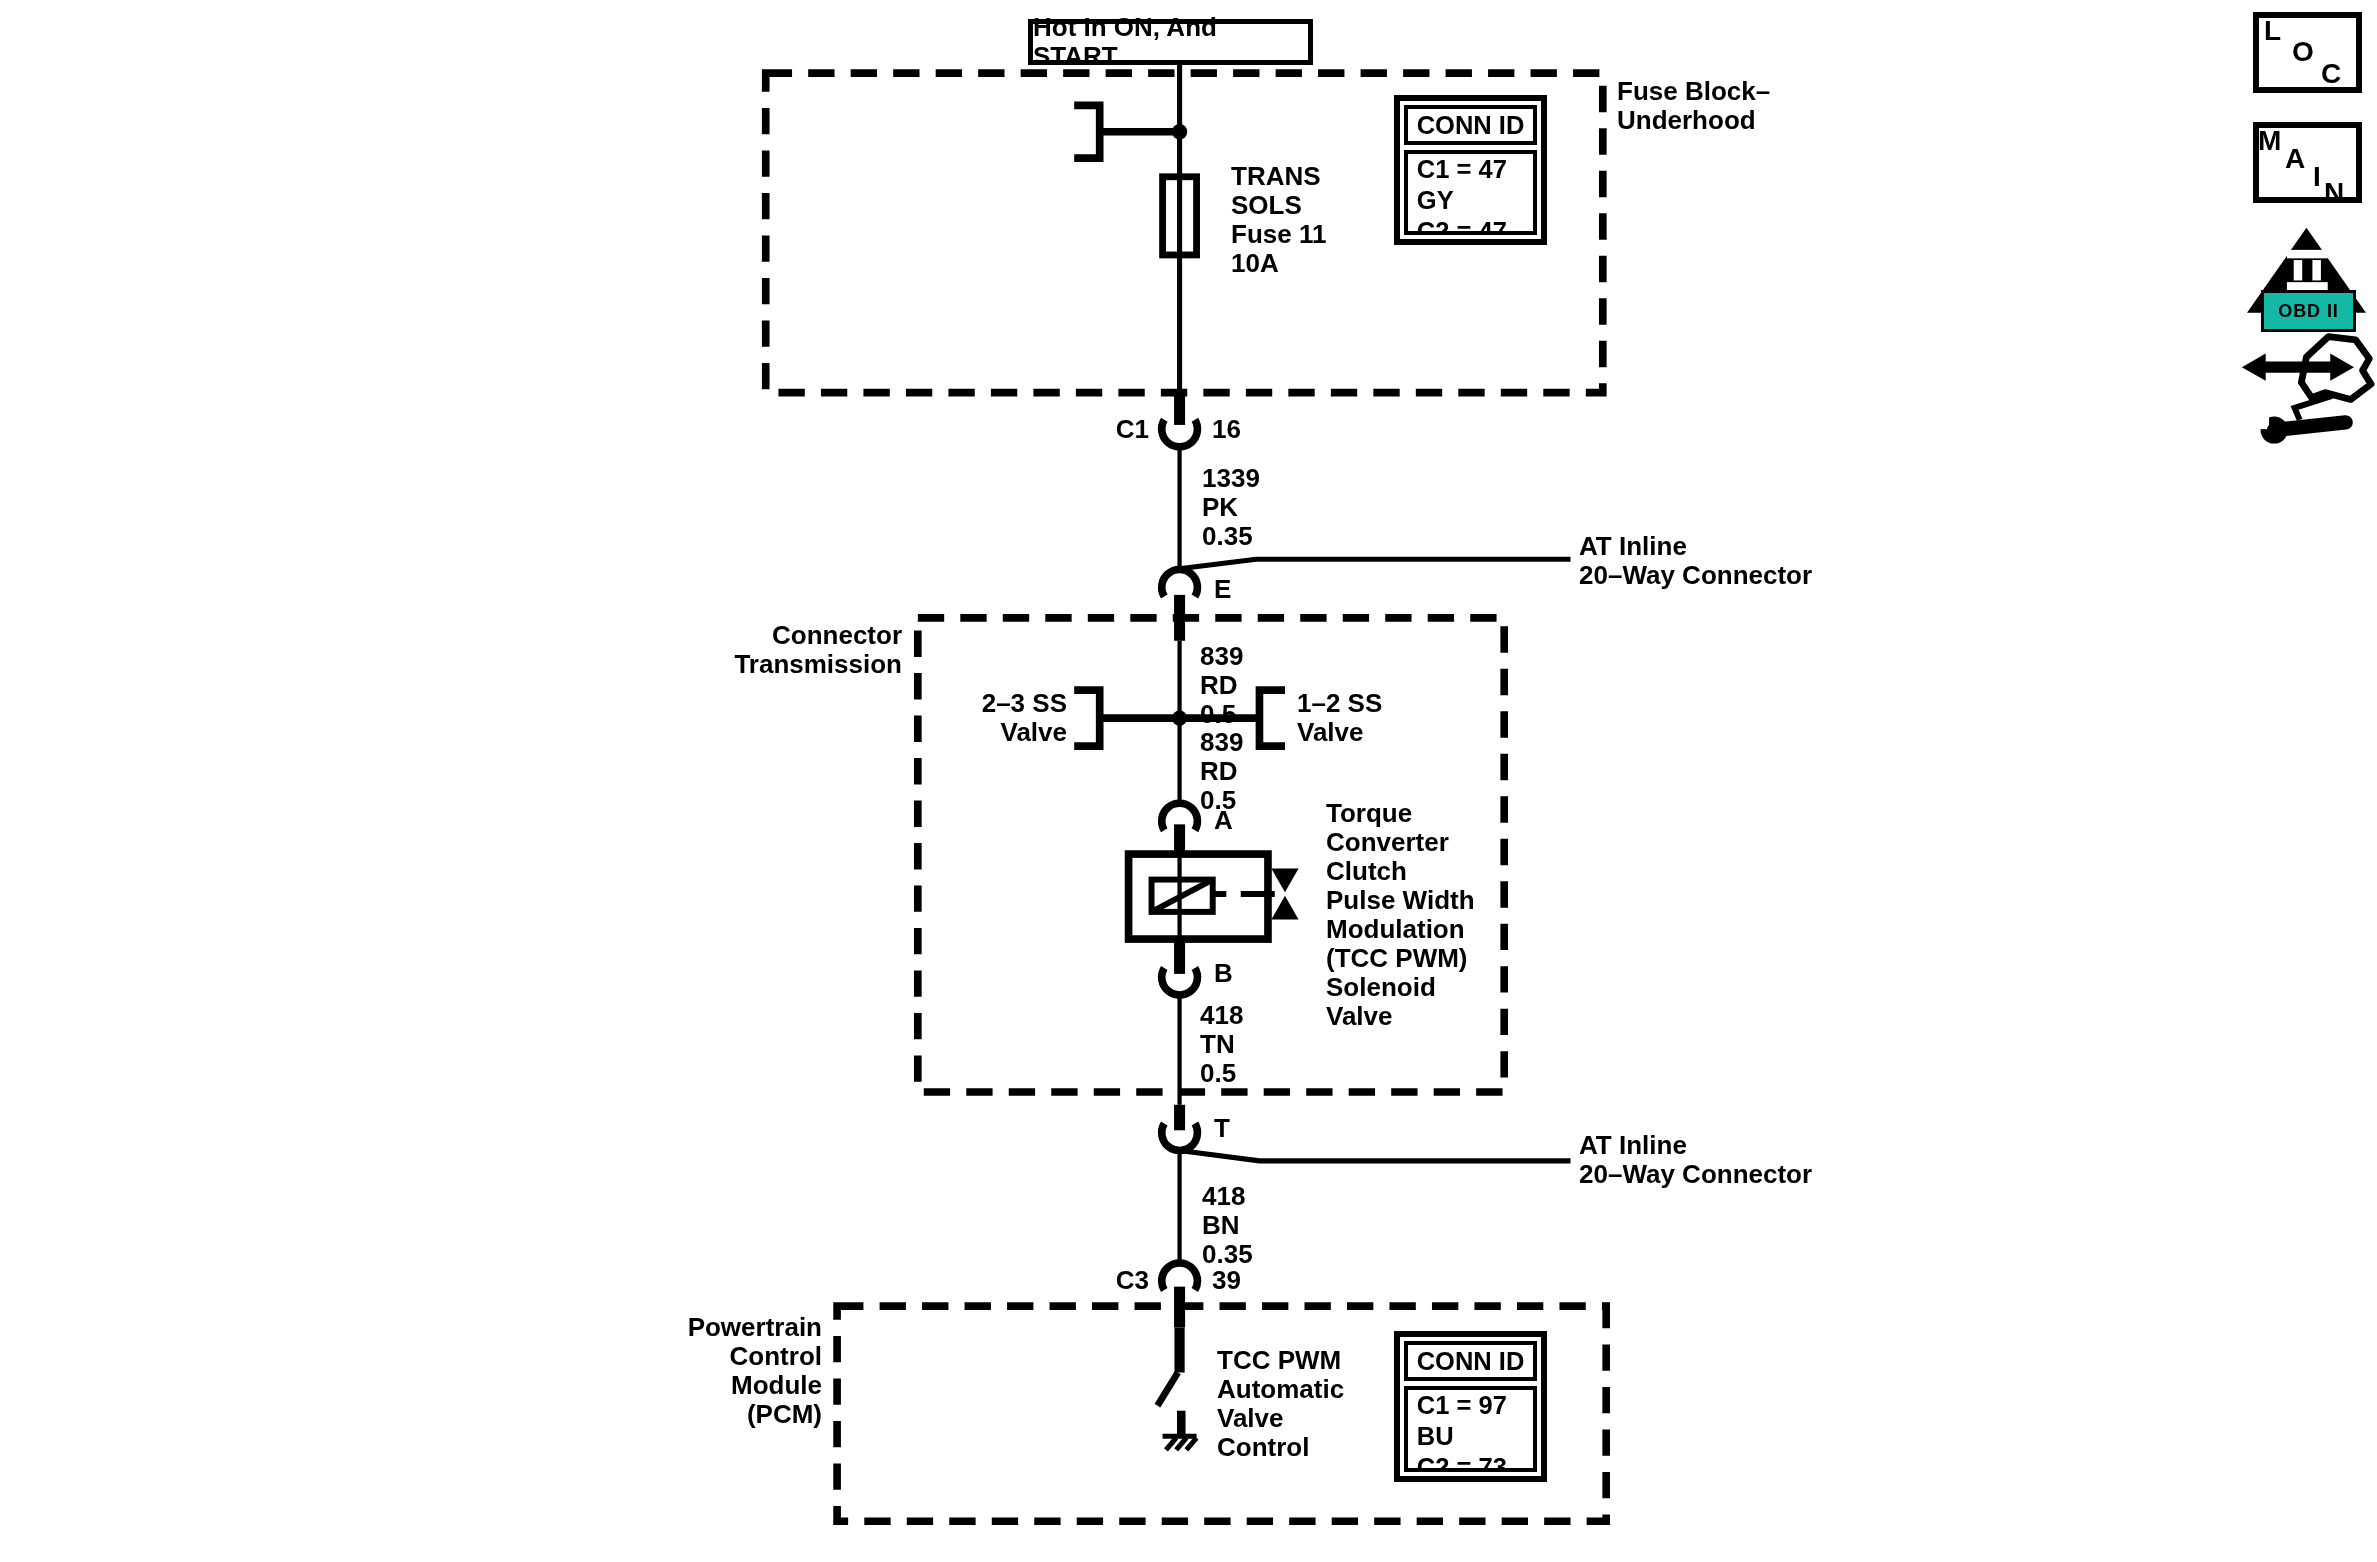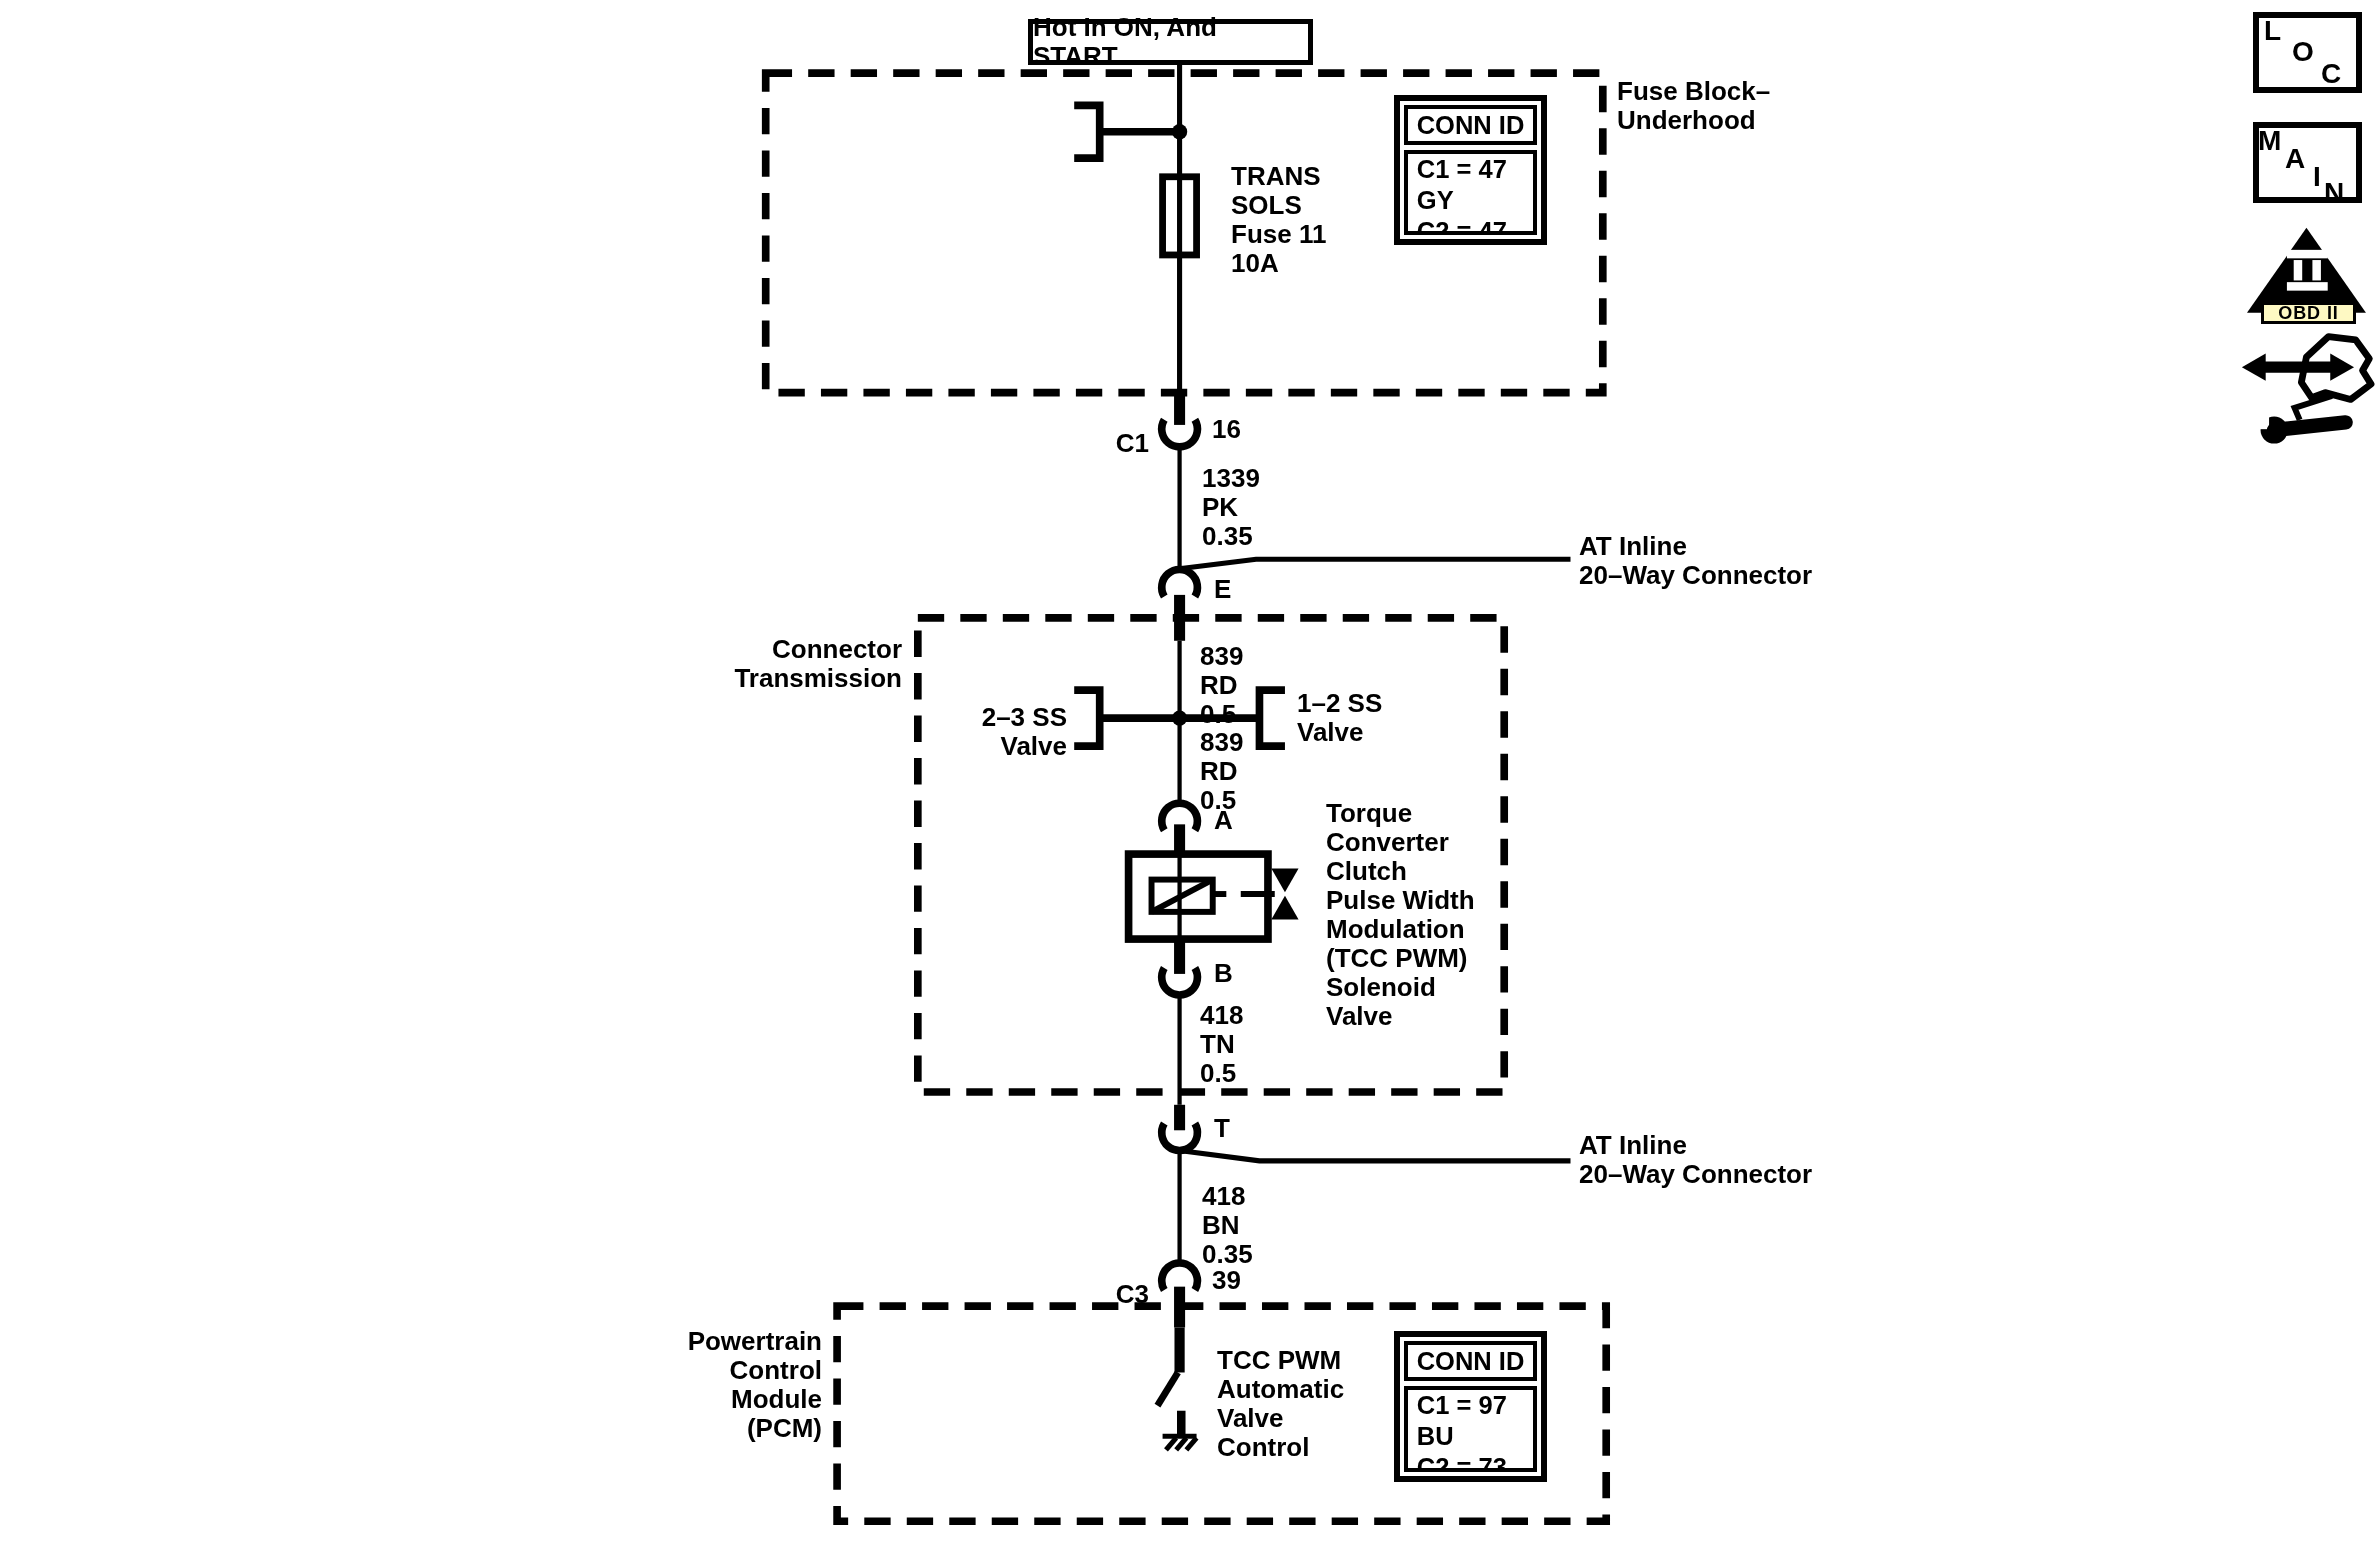--- a/index.html
+++ b/index.html
@@ -1,33 +1,33 @@
 <!DOCTYPE html>
 <html style="font-size:13.6px"><head>
 <meta charset="utf-8">
 <style>
   html,body{margin:0;padding:0;background:#ffffff;}
   #page{position:relative;width:2377px;height:1562px;background:#fff;overflow:hidden;
         font-family:"Liberation Sans", sans-serif;color:#000;}
   #linework{position:absolute;left:0;top:0;}
   .lbl{position:absolute;font:700 26px/29px "Liberation Sans", sans-serif;
        white-space:pre-line;letter-spacing:0;}
-  .r{text-align:right;margin-top:14px;}
+  .r{text-align:right;}
   .titlebox{position:absolute;left:1028px;top:18.7px;width:285px;height:46px;
        border:5.1px solid #000;box-sizing:border-box;display:flex;align-items:center;
        justify-content:center;font:700 26px/29px "Liberation Sans", sans-serif;background:#fff;}
   .connid{position:absolute;width:153px;border:6.8px solid #000;box-sizing:border-box;
        background:#fff;display:flex;flex-direction:column;padding:4.3px;}
   .connid-h{border:4.3px solid #000;text-align:center;font:700 25.5px/32px "Liberation Sans", sans-serif;}
   .connid-b{border:4.3px solid #000;margin-top:4.3px;flex:1;padding:0.9px 3.4px 0.9px 8.5px;
        font:700 25.5px/31px "Liberation Sans", sans-serif;overflow:hidden;}
   .iconbox{position:absolute;width:109px;height:81px;border:6.8px solid #000;
        box-sizing:border-box;background:#fff;}
   .iconletter{position:absolute;font:700 28px/28px "Liberation Sans", sans-serif;}
-  .obdlabel{position:absolute;left:2261px;top:302px;width:95px;height:22px;background:#fef9c3;
+  .obdlabel{position:absolute;left:2261px;top:290px;width:95px;height:42px;background:#14b8a6;
        border:3.4px solid #000;box-sizing:border-box;display:flex;align-items:center;
        justify-content:center;font:700 18px/18px "Liberation Sans", sans-serif;letter-spacing:0.9px;}
 </style>
 </head>
 <body>
 
 <div id="page">
 
   <svg id="linework" width="2377" height="1562" viewBox="0 0 2797 1838" stroke="#000" fill="none" stroke-linecap="butt">
 

